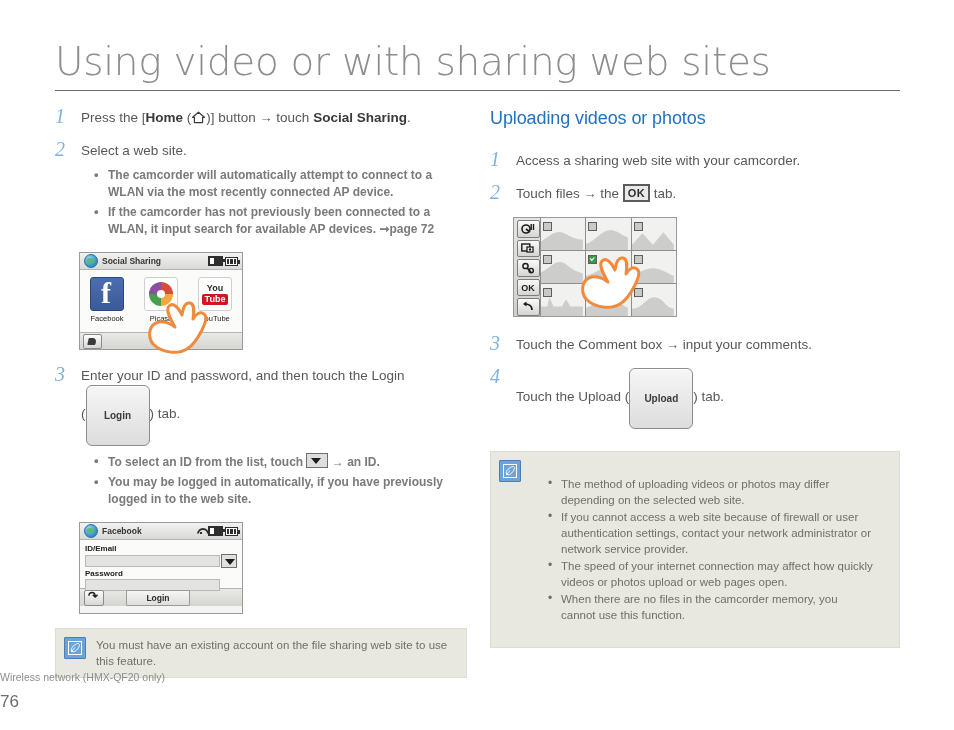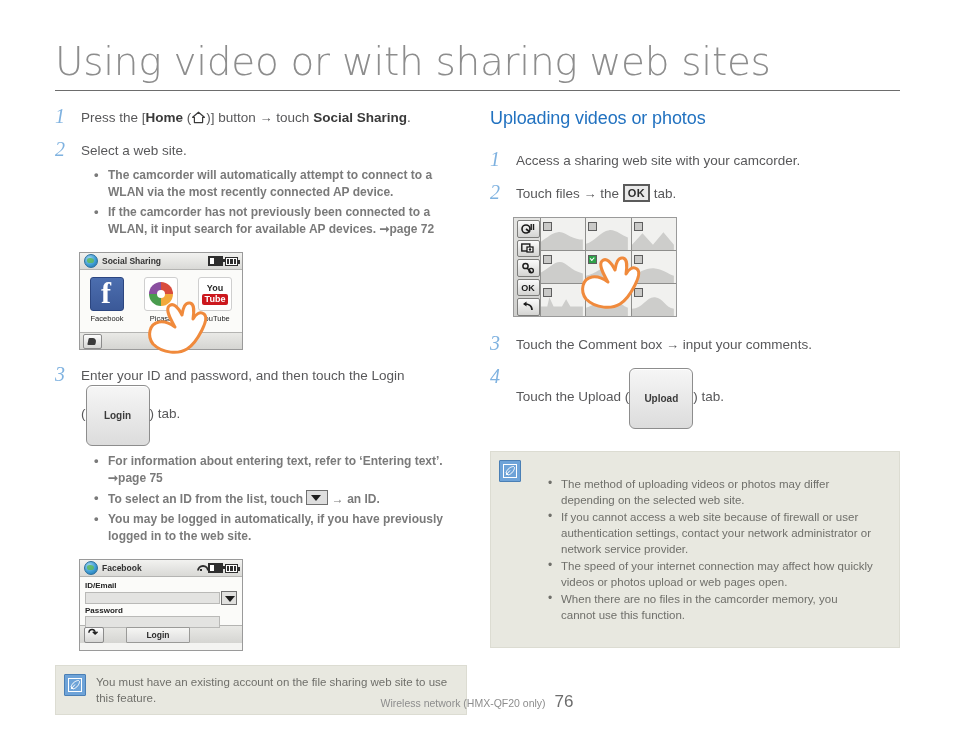--- a/index.html
+++ b/index.html
@@ -259,21 +259,21 @@
   .note-txt{font-size:11.5px;line-height:16px;color:#6f6f6a;}
   .note ul{list-style:none;margin:16px;padding:0;}
   .note ul li{position:relative;padding-left:14px;margin-bottom:1px;}
   .note ul li:before{
     content:"\2022";position:absolute;left:1px;top:-1px;font-size:12px;color:#6f6f6a;
   }
 
   
   .footer{
     position:absolute;left:0;right:0;bottom:18px;text-align:center;
-    display:flex;align-items:baseline;justify-content:center;gap:9px;
+    display:flex;align-items:baseline;justify-content:center;gap:9px;flex-direction:column;
   }
   .foot-txt{font-size:10.5px;color:#8d8d8d;}
   .foot-pg{font-size:17px;color:#6d6d6d;}
 </style>
 </head>
 <body>
 
 <div class="page">
 
   <div class="page-title">Using video or with sharing web sites</div>
@@ -344,24 +344,20 @@
       </div>
     </div>
 
     <div class="step">
       <div class="step-num">3</div>
       <div class="step-txt">
         <span>Enter your ID and password, and then touch the Login</span><br>
         <span>(</span><span class="btn-inline">Login</span><span>) tab.</span>
       </div>
       <ul class="bullets">
-        <li>
-          <span>For information about entering text, refer to ‘Entering text’.</span><br>
-          <span class="pg-arrow">➞</span><span>page 75</span>
-        </li>
         <li>
           <span>To select an ID from the list, touch </span><span class="dn-tab"></span><span> → an ID.</span>
         </li>
         <li>You may be logged in automatically, if you have previously logged in to the web site.</li>
       </ul>
     </div>
 
     <div style="margin:12px 0 14px 0;">
       <div class="mock" id="fbMock">
         <div class="mock-bar">

